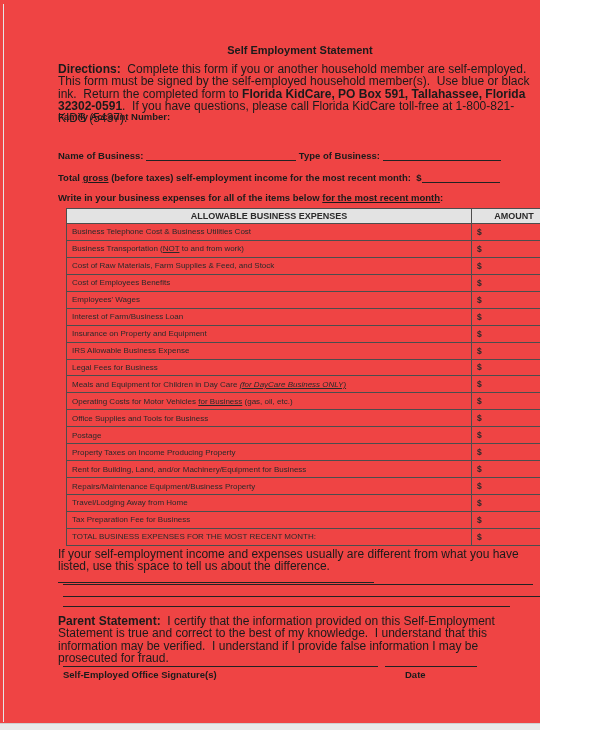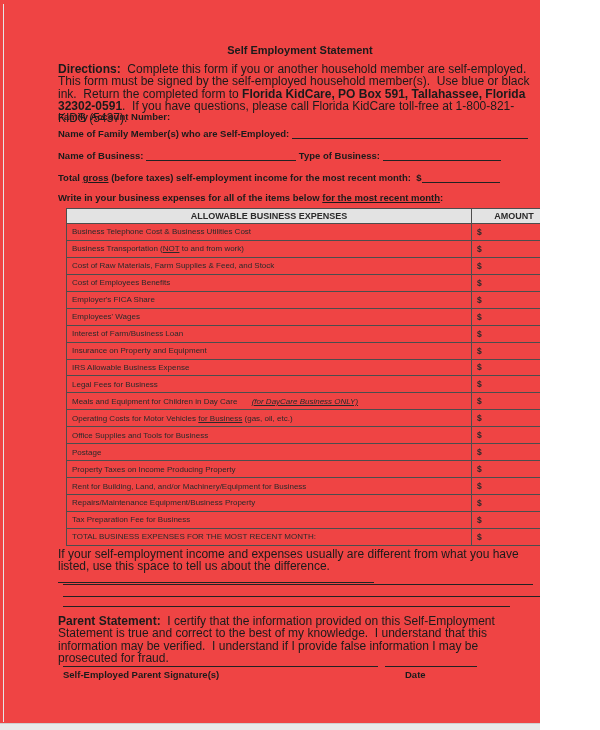--- a/index.html
+++ b/index.html
@@ -3,21 +3,21 @@
 <meta charset="utf-8">
 <style>
   html,body { margin:0; padding:0; background:#ffffff; }
   .doc {
     position:relative; width:540px; height:730px; background:#ef4444;
     font-family:"Liberation Sans","DejaVu Sans",sans-serif; color:#1b1b1b;
     overflow:hidden;
   }
   .b { font-weight:bold; }
   .u { text-decoration:underline; }
-  .i { font-style:italic;margin-left:12px; }
+  .i { font-style:italic; }
 
   
   .edge-l { position:absolute; left:3px; top:4px; bottom:8px; width:1px; background:#e6e6e6; }
   .edge-r { position:absolute; left:589px; top:4px; bottom:8px; width:1px; background:#dedede; }
   .edge-bottom { position:absolute; left:0; right:0; bottom:0; height:6px; background:#e9e9e9; border-top:1px solid #cfcfcf; }
 
   .title { position:absolute; top:44px; left:0; width:600px; text-align:center; font-size:11px; }
 
   .para { position:absolute; left:58px; width:481px; font-size:12px; line-height:12.3px; white-space:pre-wrap; }
   .directions { top:63px; }
@@ -58,24 +58,20 @@
   <div class="edge-bottom"></div>
 
   <div class="title b">Self Employment Statement</div>
 
   <div class="para directions"><span class="b">Directions:</span><span>  Complete this form if you or another household member are self-employed.  This form must be signed by the self-employed household member(s).  Use blue or black ink.  Return the completed form to </span><span class="b">Florida KidCare, PO Box 591, Tallahassee, Florida 32302-0591</span><span>.  If you have questions, please call Florida KidCare toll-free at 1-800-821-KIDS (5437).</span></div>
 
   <div class="fieldline" style="top:111px">
     <span class="b">Family Account Number:</span>
   </div>
 
-  <div class="fieldline" style="top:126px; width:470px">
-    <span class="b">Name of Family Member(s) who are Self-Employed: </span>
-    <span class="fill grow"></span>
-  </div>
 
   <div class="fieldline" style="top:148px">
     <span class="b">Name of Business: </span>
     <span class="fill" style="width:150px"></span>
     <span class="b"> Type of Business: </span>
     <span class="fill" style="width:118px"></span>
   </div>
 
   <div class="fieldline" style="top:170px">
     <span class="b">Total </span>
@@ -105,24 +101,20 @@
         <tr>
           <td><span>Business Transportation (</span><span class="u">NOT</span><span> to and from work)</span></td>
           <td class="amount-cell">$</td>
         </tr>
         <tr>
           <td><span>Cost of Raw Materials, Farm Supplies &amp; Feed, and Stock</span></td>
           <td class="amount-cell">$</td>
         </tr>
         <tr>
           <td><span>Cost of Employees Benefits</span></td>
-          <td class="amount-cell">$</td>
-        </tr>
-        <tr>
-          <td><span>Employer's FICA Share</span></td>
           <td class="amount-cell">$</td>
         </tr>
         <tr>
           <td><span>Employees' Wages</span></td>
           <td class="amount-cell">$</td>
         </tr>
         <tr>
           <td><span>Interest of Farm/Business Loan</span></td>
           <td class="amount-cell">$</td>
         </tr>
@@ -160,35 +152,39 @@
         </tr>
         <tr>
           <td><span>Rent for Building, Land, and/or Machinery/Equipment for Business</span></td>
           <td class="amount-cell">$</td>
         </tr>
         <tr>
           <td><span>Repairs/Maintenance Equipment/Business Property</span></td>
           <td class="amount-cell">$</td>
         </tr>
         <tr>
+          <td><span>Travel/Lodging Away from Home</span></td>
+          <td class="amount-cell">$</td>
+        </tr>
+        <tr>
           <td><span>Tax Preparation Fee for Business</span></td>
           <td class="amount-cell">$</td>
         </tr>
         <tr>
           <td><span>TOTAL BUSINESS EXPENSES FOR THE MOST RECENT MONTH:</span></td>
           <td class="amount-cell">$</td>
         </tr>
       </tbody>
   </table>
 
   <div class="para difference-para"><span>If your self-employment income and expenses usually are different from what you have listed, use this space to tell us about the difference.</span><span class="inline-line"></span></div>
 
   <div class="blank-line line-1"></div>
   <div class="blank-line line-2"></div>
   <div class="blank-line line-3"></div>
 
   <div class="para parent-para"><span class="b">Parent Statement:</span><span>  I certify that the information provided on this Self-Employment Statement is true and correct to the best of my knowledge.  I understand that this information may be verified.  I understand if I provide false information I may be prosecuted for fraud.</span></div>
 
   <div class="sig-line"></div>
   <div class="date-line"></div>
-  <div class="sig-label b">Self-Employed Parent Signature(s)</div>
+  <div class="sig-label b">Self-Employed Office Signature(s)</div>
   <div class="date-label b">Date</div>
 </div>
 
 </body></html>

